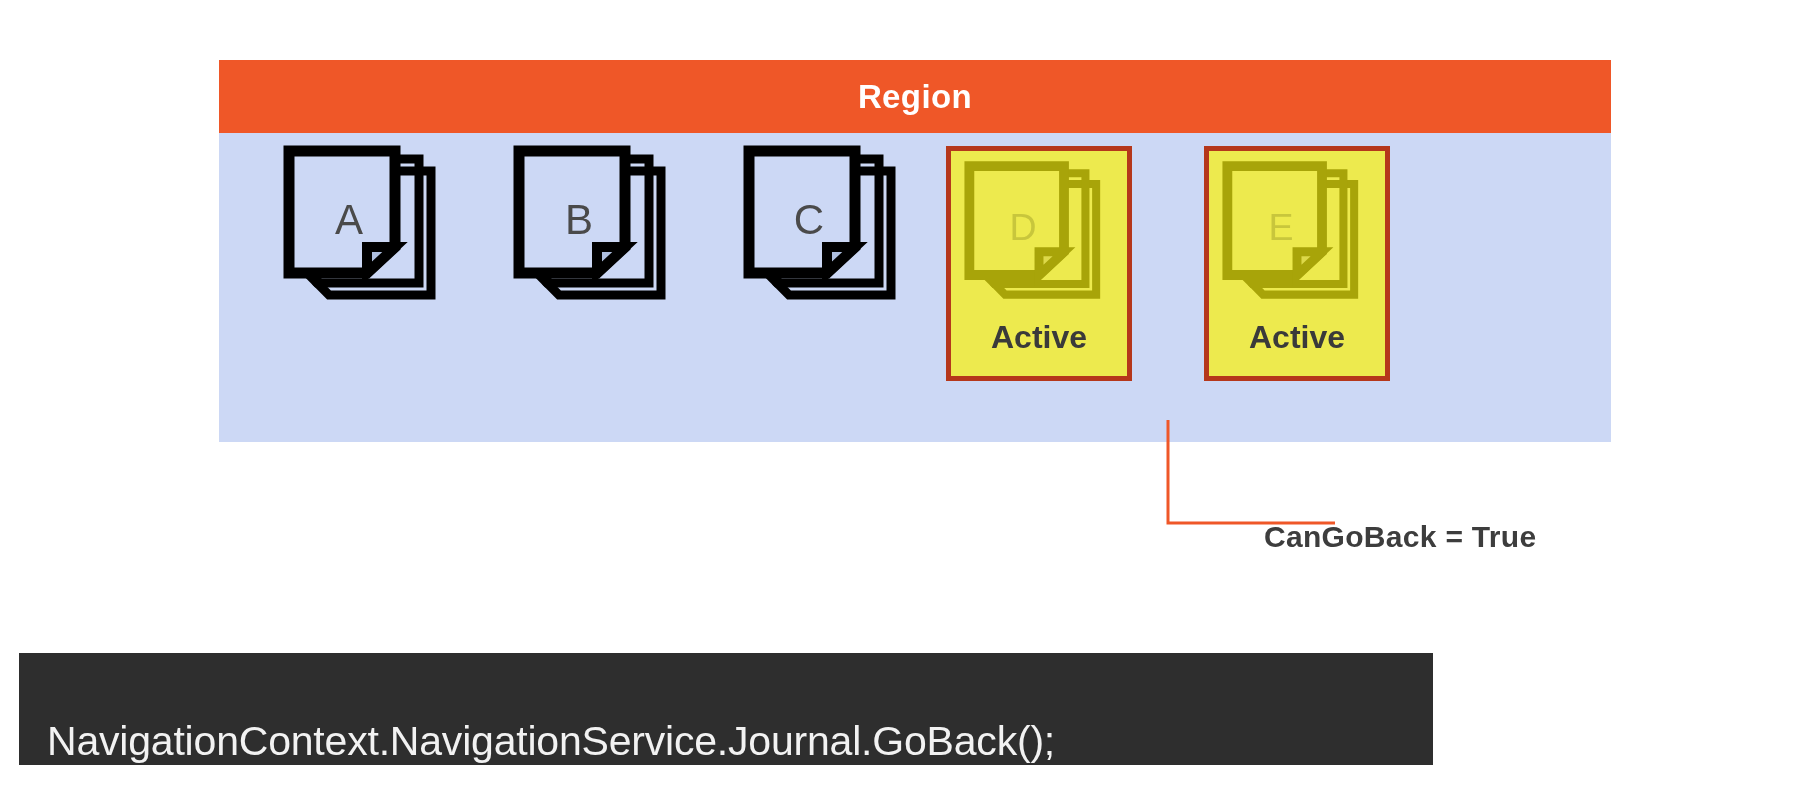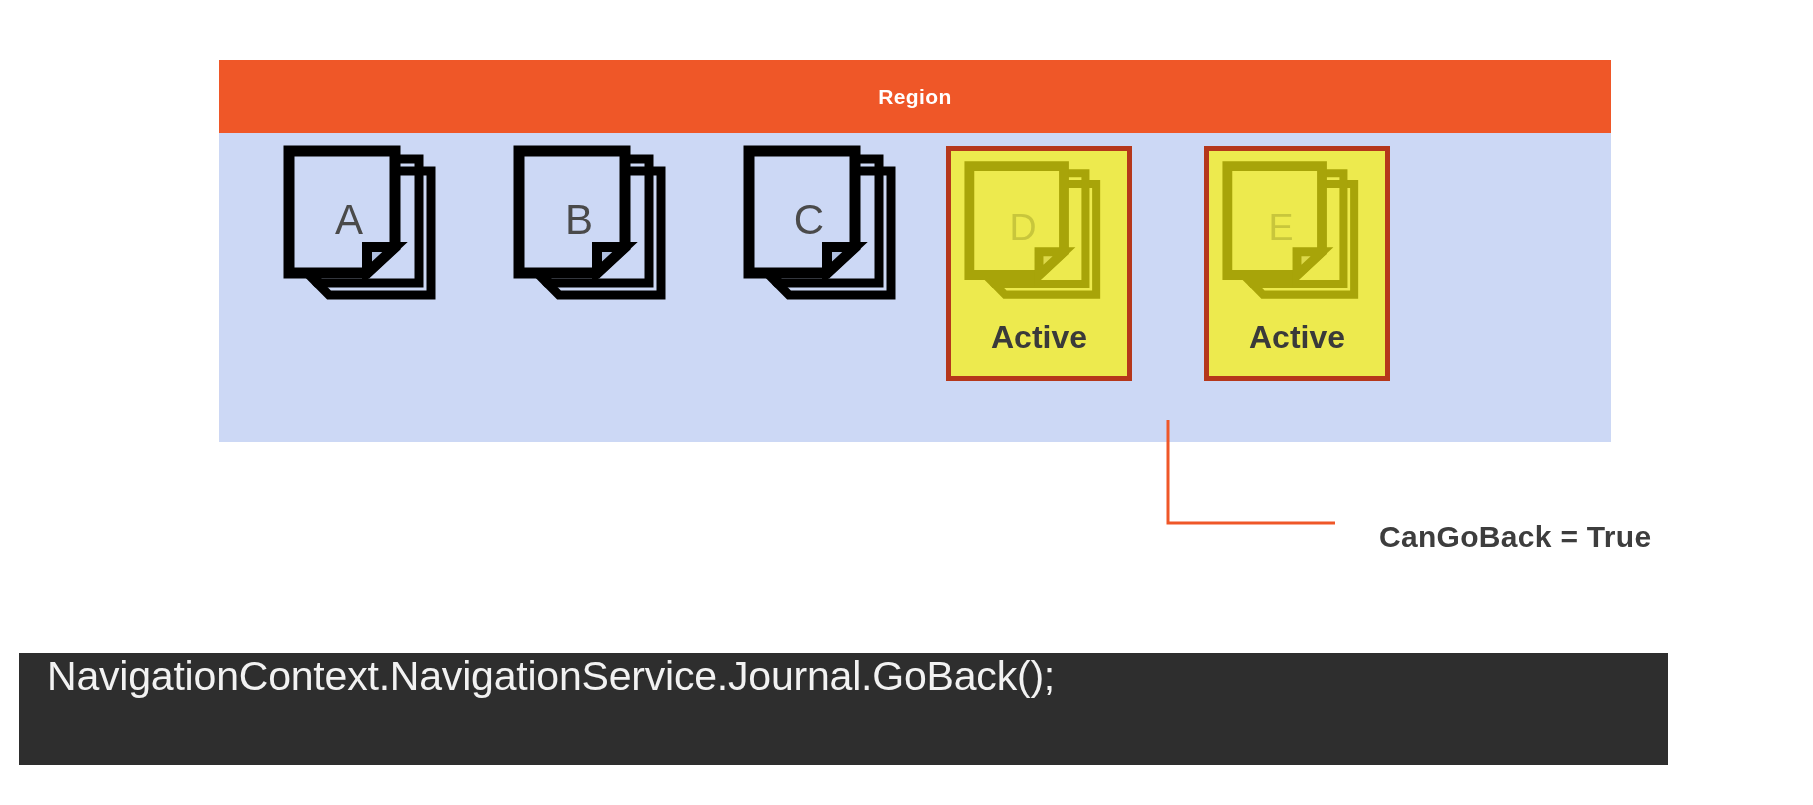--- a/index.html
+++ b/index.html
@@ -25,21 +25,21 @@
   }
   #region-header {
     height: 73px;
     background: #ef5728;
     display: flex;
     align-items: center;
     justify-content: center;
   }
   #region-title {
     color: #ffffff;
-    font-size: 21px;
+    font-size: 33px;
     font-weight: bold;
     letter-spacing: .4px;
   }
   #region-body {
     height: 309px;
     background: #ccd8f5;
     position: relative;
   }
 
   
@@ -88,39 +88,39 @@
   #callout-line {
     position: absolute;
     left: 1135px;
     top: 420px;
     width: 350px;
     height: 120px;
     pointer-events: none;
   }
   #callout-text {
     position: absolute;
-    left: 1379px;
+    left: 1264px;
     top: 520px;
     font-size: 30px;
     font-weight: bold;
     color: #3d3d3d;
     letter-spacing: .3px;
     white-space: nowrap;
   }
 
   
   #code-bar {
     position: absolute;
     left: 19px;
     top: 653px;
-    width: 1649px;
+    width: 1414px;
     height: 112px;
     background: #2e2e2e;
     display: flex;
-    align-items: flex-start;
+    align-items: flex-end;
   }
   #code-text {
     color: #f2f2f2;
     font-size: 41px;
     padding-left: 28px;
     white-space: nowrap;
     letter-spacing: -.2px;
   }
 </style>
 </head>

